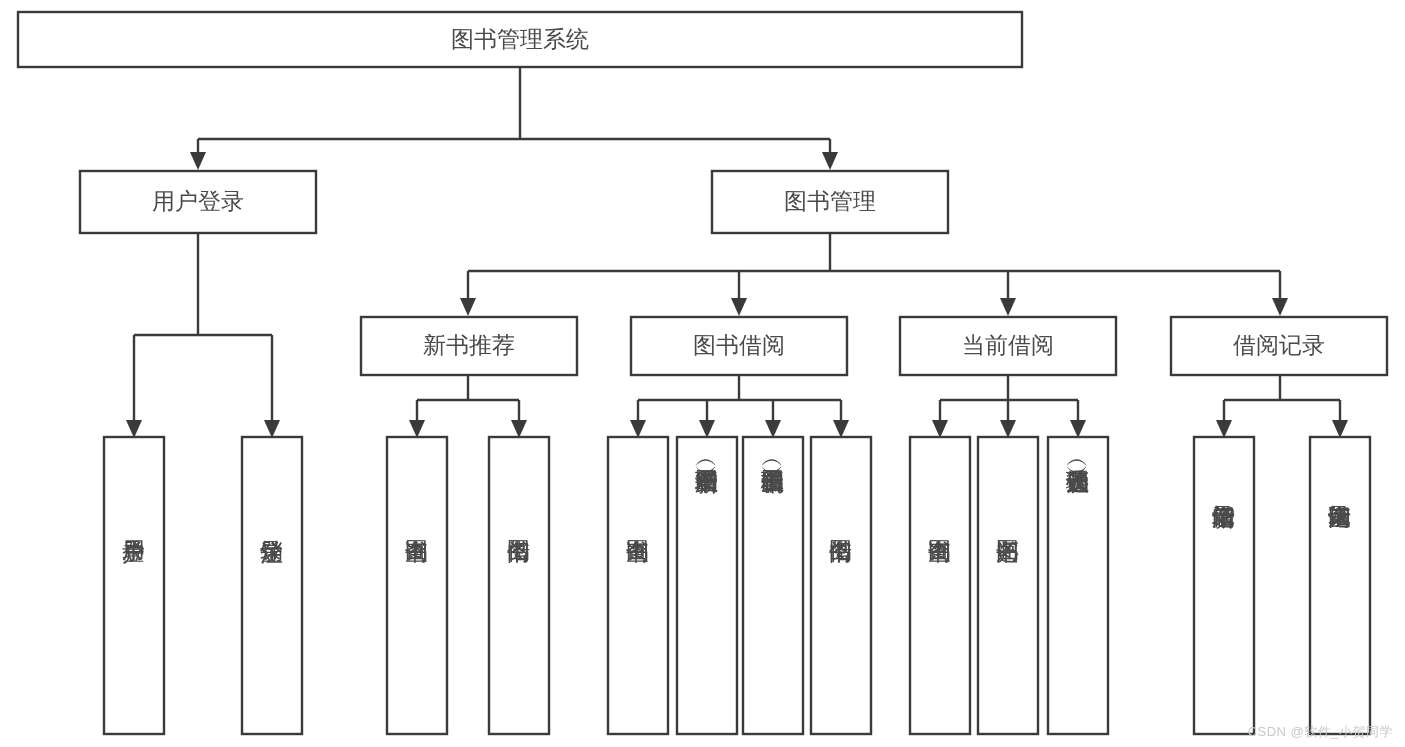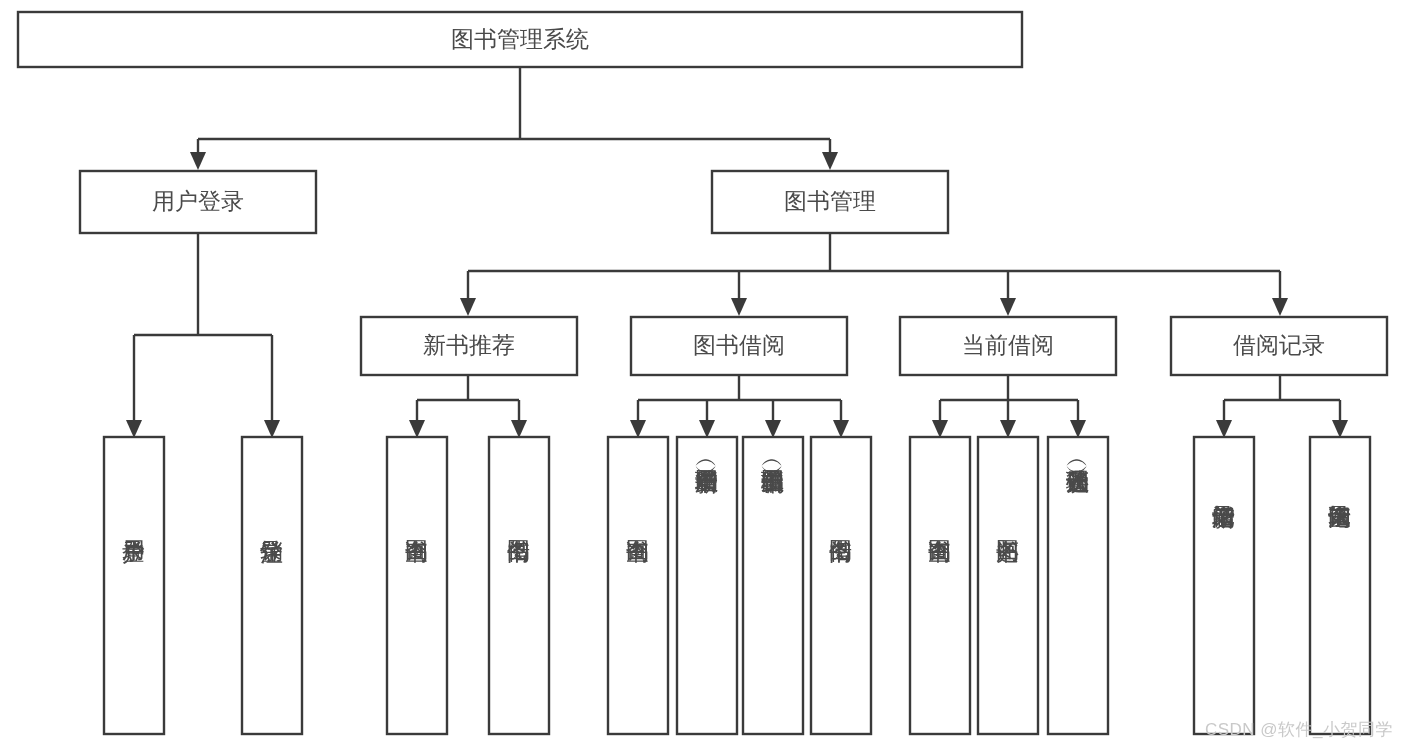--- a/index.html
+++ b/index.html
@@ -52,21 +52,21 @@
     fill: #4a4a4a;
     font-family: "Liberation Sans", "DejaVu Sans", sans-serif;
     font-size: 23px;
     text-anchor: middle;
   }
   .watermark {
     position: absolute;
     right: 12px;
     bottom: 6px;
     color: #c9c9c9;
-    font-size: 17px;
+    font-size: 13px;
     font-family: "Liberation Sans", "DejaVu Sans", sans-serif;
     letter-spacing: 0.5px;
     white-space: nowrap;
     user-select: none;
   }
 </style>
 </head>
 <body>
 
 <div id="diagram-root">

